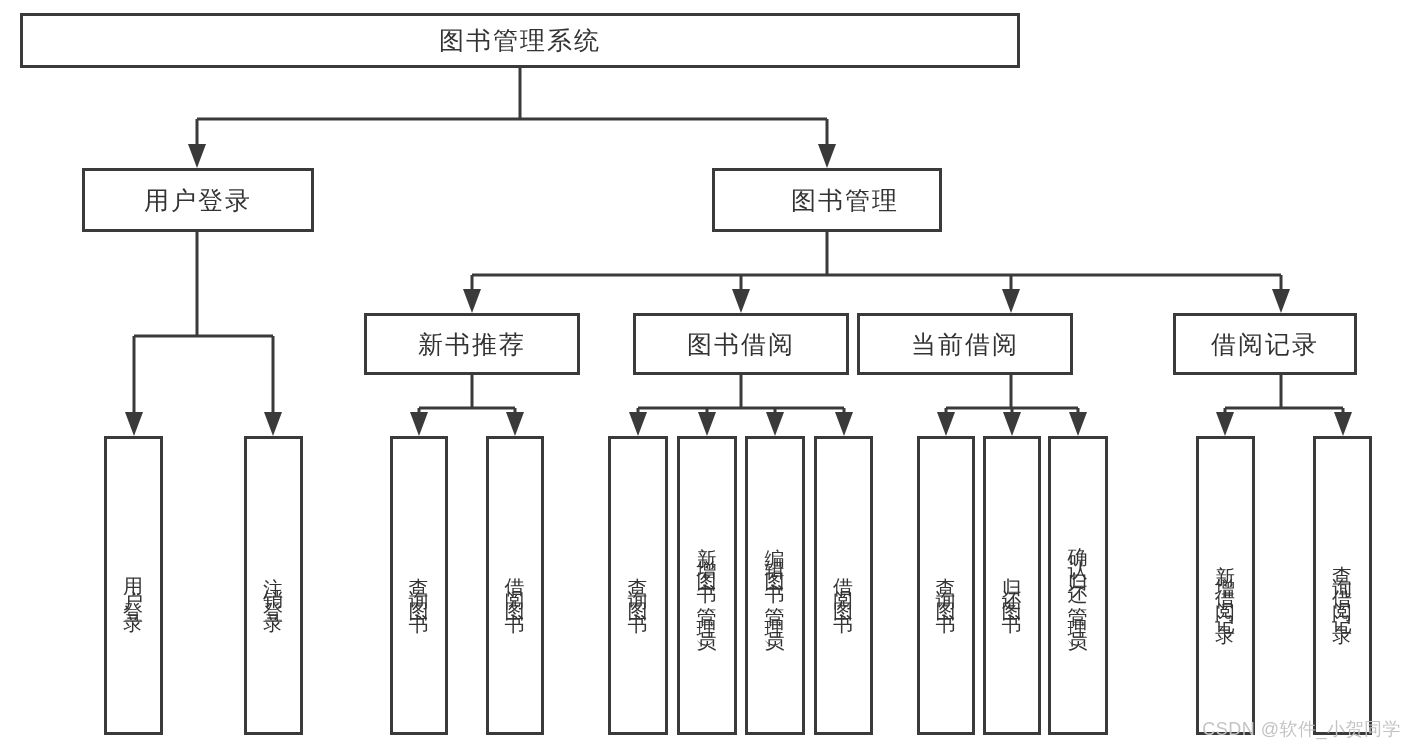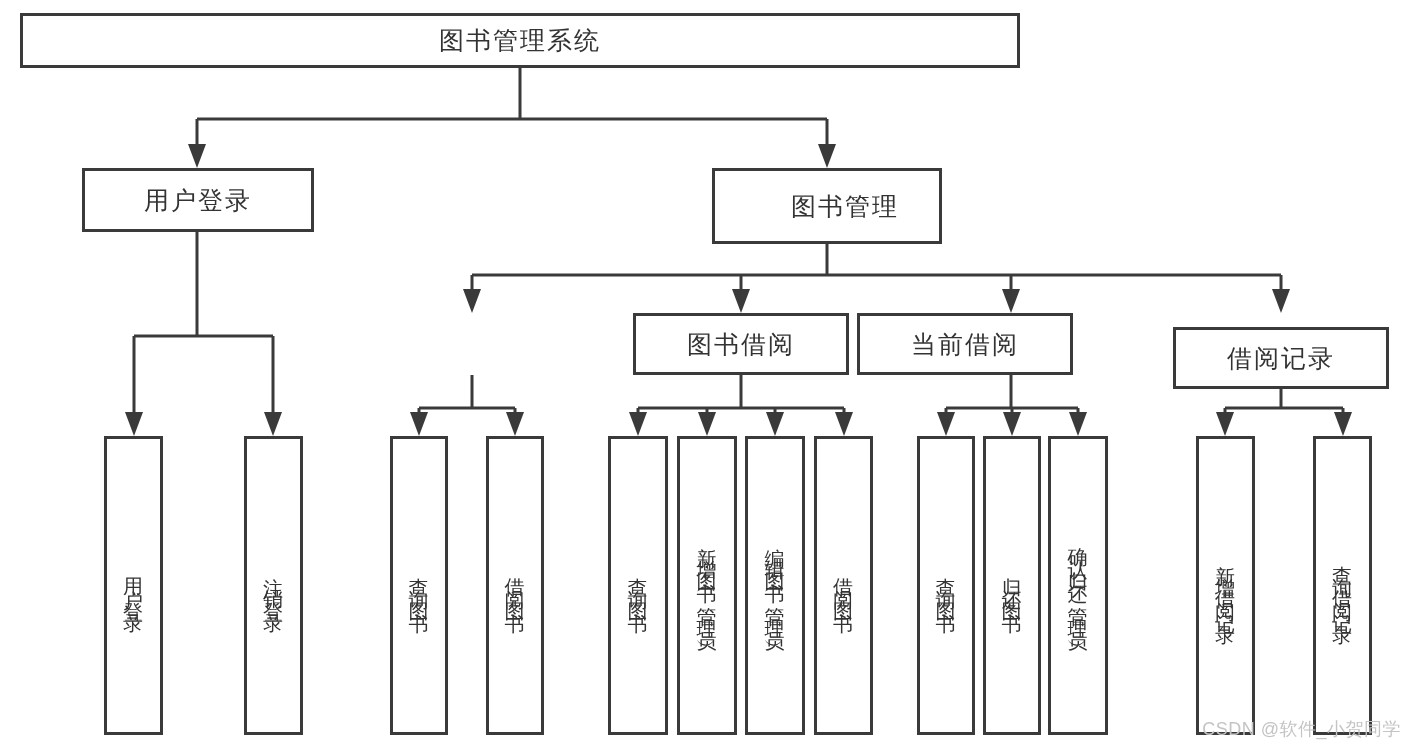--- a/index.html
+++ b/index.html
@@ -103,25 +103,26 @@
       <polygon points="1003,412 1021,412 1012,436"></polygon>
       <polygon points="1069,412 1087,412 1078,436"></polygon>
       <polygon points="1216,412 1234,412 1225,436"></polygon>
       <polygon points="1334,412 1352,412 1343,436"></polygon>
     </g>
   </svg>
 
   <div class="node" style="left:20px; top:13px; width:1000px; height:55px;">图书管理系统</div>
 
   <div class="node" style="left:82px; top:168px; width:232px; height:64px;">用户登录</div>
-  <div class="node" style="left:712px; top:168px; width:230px; height:76px;padding-left:36px;">图书管理</div>
+  <div class="node" style="left:712px; top:168px; width:230px; height:64px;padding-left:36px;">图书管理</div>
 
+  <div class="node" style="left:364px; top:313px; width:216px; height:62px;">新书推荐</div>
   <div class="node" style="left:633px; top:313px; width:216px; height:62px;">图书借阅</div>
   <div class="node" style="left:857px; top:313px; width:216px; height:62px;">当前借阅</div>
-  <div class="node" style="left:1173px; top:327px; width:216px; height:62px;">借阅记录</div>
+  <div class="node" style="left:1173px; top:313px; width:184px; height:62px;">借阅记录</div>
 
   <div class="leaf" style="left:104px; top:436px; width:59px; height:299px;">用户登录</div>
   <div class="leaf" style="left:244px; top:436px; width:59px; height:299px;">注销登录</div>
 
   <div class="leaf" style="left:390px; top:436px; width:58px; height:299px;">查询图书</div>
   <div class="leaf" style="left:486px; top:436px; width:58px; height:299px;">借阅图书</div>
 
   <div class="leaf" style="left:608px; top:436px; width:60px; height:299px;">查询图书</div>
   <div class="leaf" style="left:677px; top:436px; width:60px; height:299px;">新增图书（管理员）</div>
   <div class="leaf" style="left:745px; top:436px; width:60px; height:299px;">编辑图书（管理员）</div>

